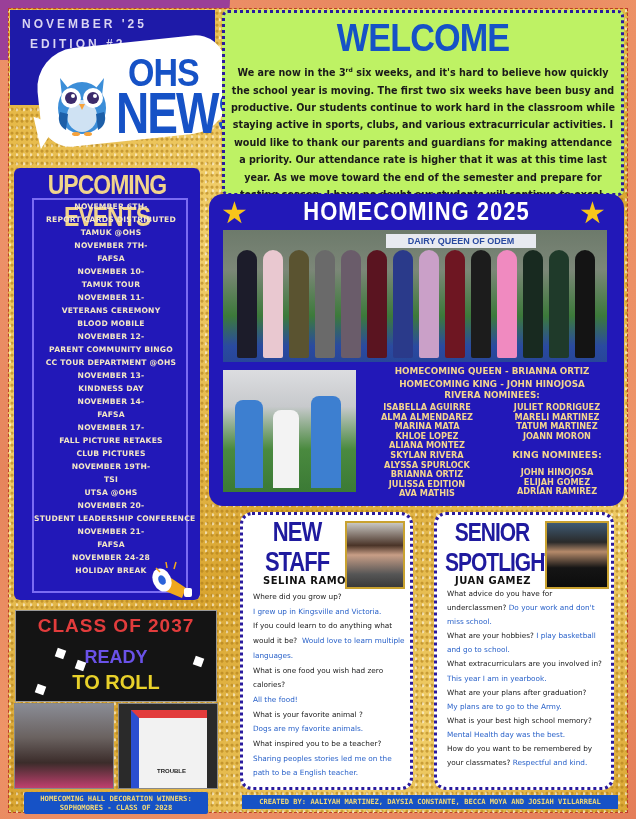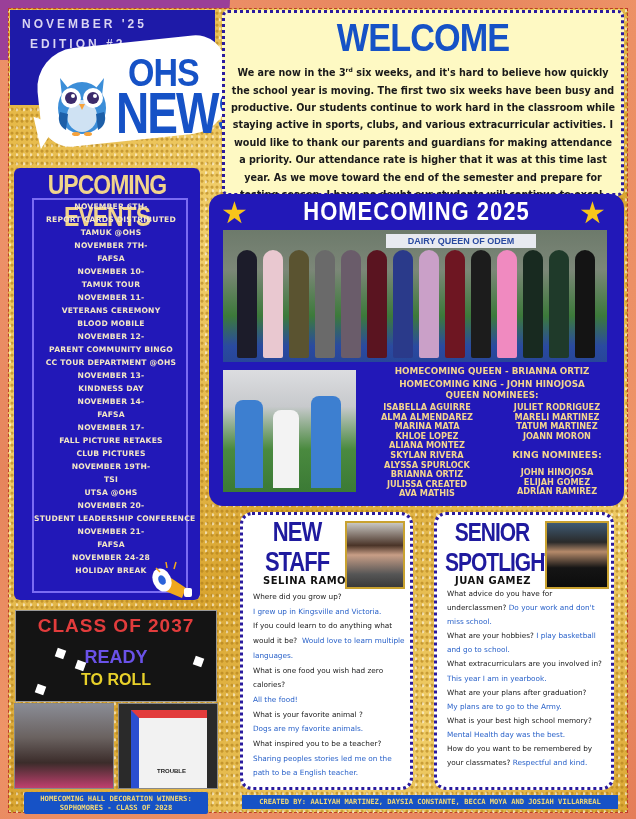--- a/index.html
+++ b/index.html
@@ -15,36 +15,36 @@
       linear-gradient(135deg,#e2b13b,#f1cf6c 30%,#d9a530 55%,#f0cd67 80%,#dba734);
     border:1px dashed #c0392b;}
   .masthead-blue{position:absolute;left:10px;top:10px;width:205px;height:95px;background:#1e1aa8;border-radius:0 0 40px 0;}
   .date{position:absolute;left:22px;top:14px;color:#d9d4f2;font-weight:bold;font-size:12px;letter-spacing:3px;line-height:20px;}
   .bubble{position:absolute;left:38px;top:42px;width:190px;height:98px;background:#fff;border-radius:40px 30px 40px 30px;transform:rotate(-6deg);}
   .bubble-tail{position:absolute;left:28px;top:120px;width:0;height:0;border-left:18px solid transparent;border-right:6px solid transparent;border-top:28px solid #fff;transform:rotate(20deg);}
   .owl{position:absolute;left:52px;top:68px;width:60px;height:72px;}
   .ohs{position:absolute;left:128px;top:55px;color:#1652c6;font-weight:bold;font-size:34px;line-height:34px;letter-spacing:-1px;transform:scaleY(1.15);}
   .news{position:absolute;left:116px;top:90px;color:#1652c6;font-weight:bold;font-size:46px;line-height:46px;letter-spacing:-2px;transform:scaleY(1.25);}
 
-  .welcome{position:absolute;left:222px;top:10px;width:402px;height:186px;background:#fef9c3;border:3px dotted #2a1a9e;border-radius:6px;text-align:center;box-sizing:border-box;}
+  .welcome{position:absolute;left:222px;top:10px;width:402px;height:186px;background:#bef264;border:3px dotted #2a1a9e;border-radius:6px;text-align:center;box-sizing:border-box;}
   .welcome h1{margin:4px 0 0;color:#1652c6;font-size:38px;line-height:42px;font-weight:bold;letter-spacing:-1px;transform:scaleX(.9);}
   .welcome p{margin:2px 6px 0;font-family:"DejaVu Sans",sans-serif;font-weight:bold;font-size:9.6px;line-height:17.4px;color:#1a1a1a;}
   .welcome sup{font-size:6px;}
 
   .events{position:absolute;left:14px;top:168px;width:186px;height:432px;background:#2218b8;border-radius:6px;}
   .events-title{position:absolute;left:0;top:6px;width:186px;text-align:center;color:#f1d48c;font-weight:bold;font-size:23px;letter-spacing:-1px;transform:scaleY(1.2);}
   .events-inner{position:absolute;left:18px;top:30px;width:156px;height:395px;border:2px solid #7b6cf2;box-sizing:border-box;}
   .events-list{position:absolute;left:20px;top:32px;width:154px;text-align:center;}
   .events-list div{color:#f3e7c6;font-family:"DejaVu Sans",sans-serif;font-size:7.6px;font-weight:bold;line-height:13.02px;letter-spacing:.2px;white-space:nowrap;}
   .megaphone{position:absolute;left:152px;top:558px;width:46px;height:44px;}
 
   .class-photo{position:absolute;left:15px;top:610px;width:200px;height:90px;background:#141414;border:1px solid #999;}
   .class-photo .l1{position:absolute;left:6px;top:4px;width:188px;text-align:center;font-weight:bold;font-size:19px;letter-spacing:1px;}
   .class-photo .l2{position:absolute;left:0;top:36px;width:200px;text-align:center;font-weight:bold;font-size:18px;color:#6a52e8;}
-  .class-photo .l3{position:absolute;left:0;top:60px;width:200px;text-align:center;font-weight:bold;font-size:16px;}
+  .class-photo .l3{position:absolute;left:0;top:60px;width:200px;text-align:center;font-weight:bold;font-size:20px;}
   .die{position:absolute;width:9px;height:9px;background:#fff;transform:rotate(20deg);}
   .group-photo{position:absolute;left:14px;top:703px;width:98px;height:84px;background:linear-gradient(180deg,#8a8c95 0,#6a6260 40%,#3b2c2a 70%,#c0406e 100%);border:1px solid #888;}
   .board-photo{position:absolute;left:118px;top:703px;width:98px;height:84px;background:#2a2a2a;border:1px solid #888;overflow:hidden;}
   .board-in{position:absolute;left:12px;top:6px;width:68px;height:76px;background:#f2f2f2;border-left:8px solid #2b4fd0;border-top:8px solid #e23c3c;}
   .trouble{position:absolute;left:38px;top:64px;font-size:6px;font-weight:bold;color:#222;}
   .caption{position:absolute;left:24px;top:792px;width:184px;height:22px;background:#1652c6;border-radius:2px;text-align:center;color:#f0d878;font-family:"DejaVu Sans Mono",monospace;font-weight:bold;font-size:7.2px;line-height:9px;padding-top:2px;box-sizing:border-box;}
 
   .hc{position:absolute;left:209px;top:194px;width:415px;height:312px;background:#2218b8;border-radius:14px;}
   .hc-title{position:absolute;left:0;top:5px;width:415px;text-align:center;color:#fff;font-weight:bold;font-size:22px;letter-spacing:1px;transform:scaleY(1.15);}
   .star{position:absolute;top:4px;width:30px;height:30px;color:#f7c51b;font-size:30px;line-height:30px;}
@@ -188,32 +188,32 @@
     <div class="queen" style="left:352px;background:#141414"></div>
   </div>
   <div class="king-photo">
     <div style="position:absolute;left:12px;top:30px;width:28px;height:88px;background:#3d7fd0;border-radius:8px 8px 0 0"></div>
     <div style="position:absolute;left:50px;top:40px;width:26px;height:78px;background:#f3f3f3;border-radius:8px 8px 0 0"></div>
     <div style="position:absolute;left:88px;top:26px;width:30px;height:92px;background:#3d7fd0;border-radius:8px 8px 0 0"></div>
   </div>
   <div class="hc-text">
     <div class="big">HOMECOMING QUEEN - BRIANNA ORTIZ</div>
     <div class="big" style="margin-top:2px">HOMECOMING KING - JOHN HINOJOSA</div>
-    <div class="big">QUEEN NOMINEES:</div>
+    <div class="big">RIVERA NOMINEES:</div>
     <div class="cols">
       <div class="col">
         <div>ISABELLA AGUIRRE</div>
         <div>ALMA ALMENDAREZ</div>
         <div>MARINA MATA</div>
         <div>KHLOE LOPEZ</div>
         <div>ALIANA MONTEZ</div>
         <div>SKYLAN RIVERA</div>
         <div>ALYSSA SPURLOCK</div>
         <div>BRIANNA ORTIZ</div>
-        <div>JULISSA CREATED</div>
+        <div>JULISSA EDITION</div>
         <div>AVA MATHIS</div>
       </div>
       <div class="col">
         <div>JULIET RODRIGUEZ</div>
         <div>MARELI MARTINEZ</div>
         <div>TATUM MARTINEZ</div>
         <div>JOANN MORON</div>
         <div class="king-h">KING NOMINEES:</div>
         <div>JOHN HINOJOSA</div>
         <div>ELIJAH GOMEZ</div>

